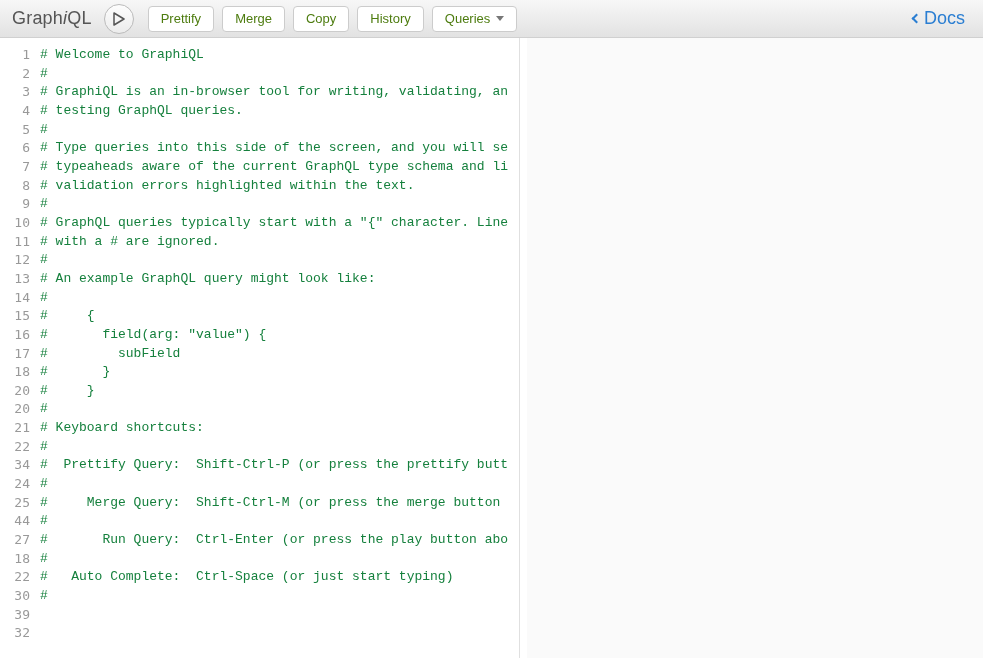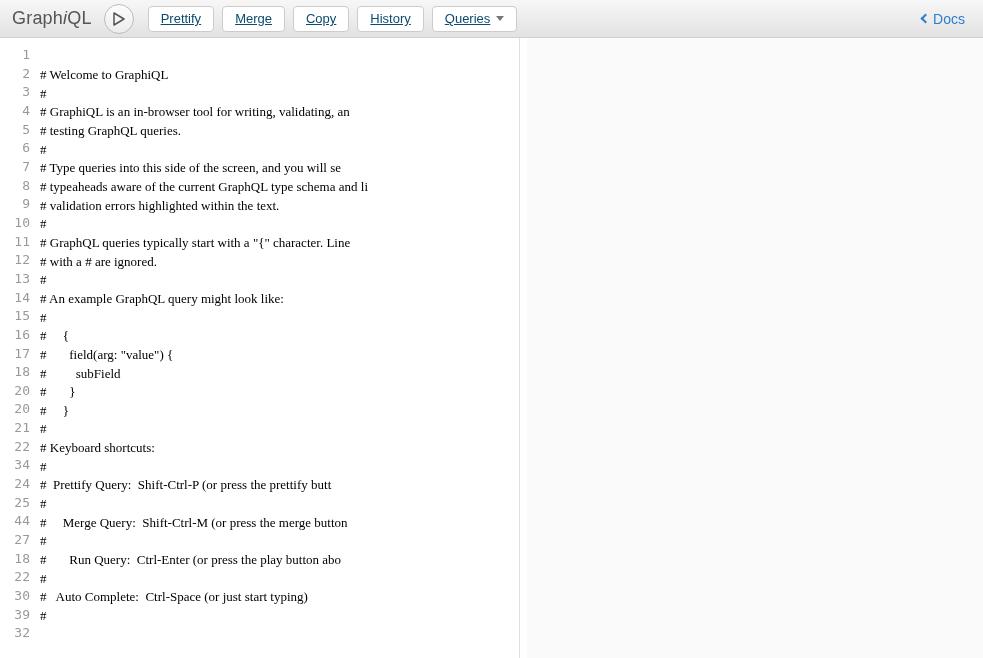--- a/index.html
+++ b/index.html
@@ -40,43 +40,42 @@
       cursor: pointer;
     }
     .play-btn svg { display: block; }
     .toolbar-btn {
       height: 26px;
       padding: 0 12px;
       margin: 0 4px;
       border: 1px solid #ccc;
       border-radius: 4px;
       background: #fff;
-      color: #0c4a6e;
+      color: #4d7c0f;
       font-size: 13px;
       cursor: pointer;
       display: inline-flex;
       align-items: center;
       gap: 4px;
-      text-decoration: underline;
     }
     .caret {
       width: 0; height: 0;
       border-left: 4px solid transparent;
       border-right: 4px solid transparent;
       border-top: 5px solid #777;
       margin-left: 2px;
     }
     .spacer { flex: 1; }
     .docs-btn {
       height: 26px;
       padding: 0 10px;
       border: none;
       background: none;
       color: #2a7ed2;
-      font-size: 14px;
+      font-size: 18px;
       cursor: pointer;
       display: inline-flex;
       align-items: center;
       gap: 4px;
       text-align: right;
     }
     .chevron {
       width: 7px; height: 7px;
       border-left: 2px solid #2a7ed2;
       border-bottom: 2px solid #2a7ed2;
@@ -109,28 +108,27 @@
       font-family: "Menlo", "Monaco", "Consolas", monospace;
       font-size: 13px;
       text-align: right;
       padding: 8px 6px 8px 0;
       line-height: 18.67px;
       user-select: none;
     }
     .code {
       flex: 1;
       background: #fff;
-      color: #000000;
-      font-family: Liberation Serif, serif;
+      color: #15803d;
+      font-family: Liberation Mono, monospace;
       font-size: 13px;
       padding: 8px 0 8px 4px;
       line-height: 18.67px;
       white-space: pre;
       overflow: hidden;
-      margin-top: 20px;
     }
     .gutter div, .code div { height: 18.67px; }
   </style>
 </head>
 <body>
 
 <div class="topbar">
   <div class="logo">
     <span>Graph</span><span class="ital">i</span><span>QL</span>
   </div>

